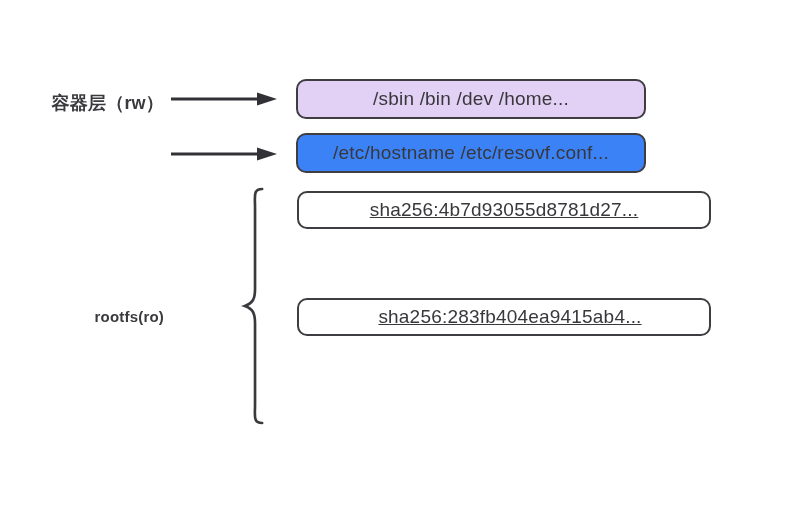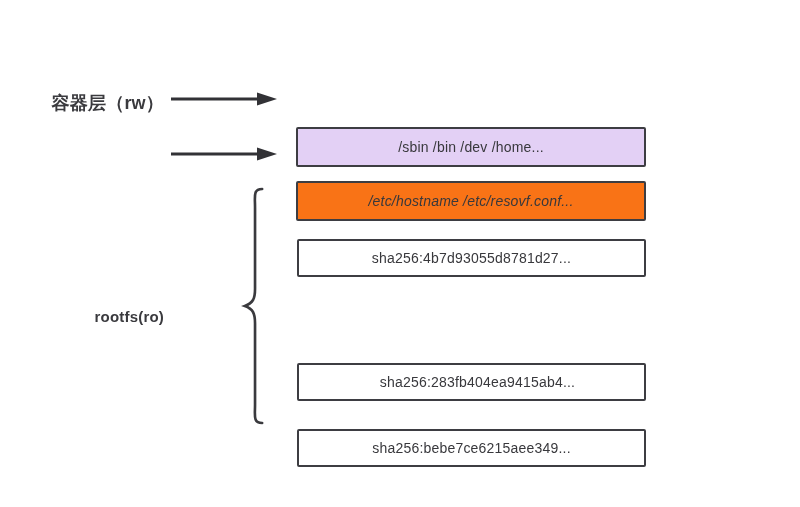--- a/index.html
+++ b/index.html
@@ -40,38 +40,37 @@
     height: 16px;
   }
   .arrow-1 { top: 91px; }
   .arrow-2 { top: 146px; }
   .layer-box {
     position: absolute;
     left: 296px;
     width: 350px;
     height: 40px;
     border: 2px solid #3d3d42;
-    border-radius: 2px;
+    border-radius: 10px;
     box-sizing: border-box;
     display: flex;
     align-items: center;
     justify-content: center;
-    font-size: 14px;
+    font-size: 19px;
     color: #38383c;
     letter-spacing: 0.2px;
     background: #ffffff;
-    margin-top: 48px;
   }
   .box-container-layer { top: 79px; }
   .box-init-layer { top: 133px; }
   .box-sha-0 { top: 191px; }
   .box-sha-1 { top: 251px; }
-  .box-sha-2 { top: 315px; padding-left: 12px; }
+  .box-sha-2 { top: 298px; padding-left: 12px; }
   .box-sha-3 { top: 381px; }
-  .box-sha { height: 38px; left: 297px; width: 349px; }
+  .box-sha { height: 38px; left: 297px; width: 414px; text-decoration: underline; }
   .brace {
     position: absolute;
     left: 240px;
     top: 187px;
     width: 26px;
     height: 238px;
   }
 </style>
 </head>
 <body>
@@ -88,36 +87,33 @@
   <div class="layer-box box-container-layer" style="background: rgb(227, 208, 245);">
     <span>/sbin /bin /dev /home...</span>
   </div>
 
 
   <svg class="arrow arrow-2" viewBox="0 0 110 16">
     <line x1="2" y1="8" x2="90" y2="8" stroke="#323236" stroke-width="3"></line>
     <polygon points="88,1.5 108,8 88,14.5" fill="#323236"></polygon>
   </svg>
 
-  <div class="layer-box box-init-layer" style="background: #f97316; font-style: italic;">
+  <div class="layer-box box-init-layer" style="background: #3b82f6;">
     <span>/etc/hostname /etc/resovf.conf...</span>
   </div>
 
   <div class="side-label label-rootfs">rootfs(ro)</div>
 
   <svg class="brace" viewBox="0 0 22 234">
     <path d="M20,2 C11,2 13,9 13,20 L13,100 C13,110 11,114 3,117 C11,120 13,124 13,134 L13,214 C13,225 11,232 20,232" fill="none" stroke="#3a3a3e" stroke-width="2.6" stroke-linecap="round"></path>
   </svg>
 
   <div class="layer-box box-sha box-sha-0">
     <span>sha256:4b7d93055d8781d27...</span>
   </div>
 
 
   <div class="layer-box box-sha box-sha-2">
     <span>sha256:283fb404ea9415ab4...</span>
   </div>
 
-  <div class="layer-box box-sha box-sha-3">
-    <span>sha256:bebe7ce6215aee349...</span>
-  </div>
 
 </div>
 
 </body></html>

